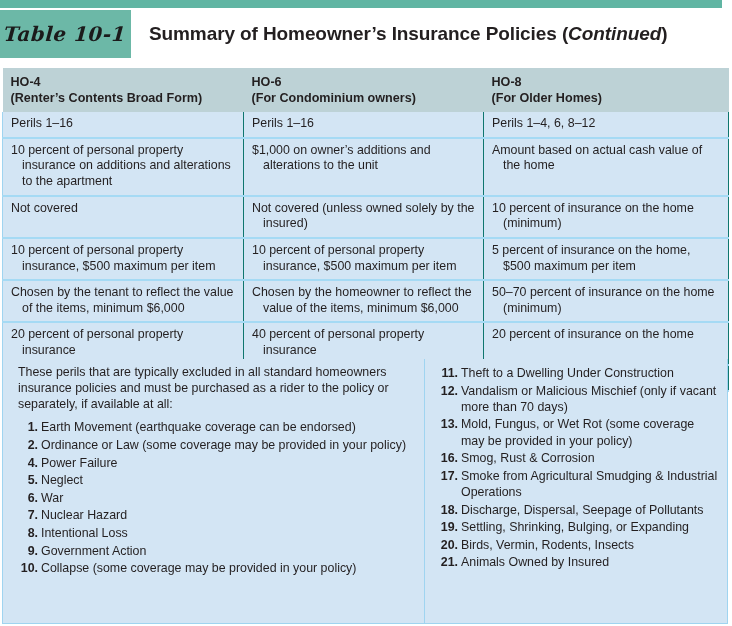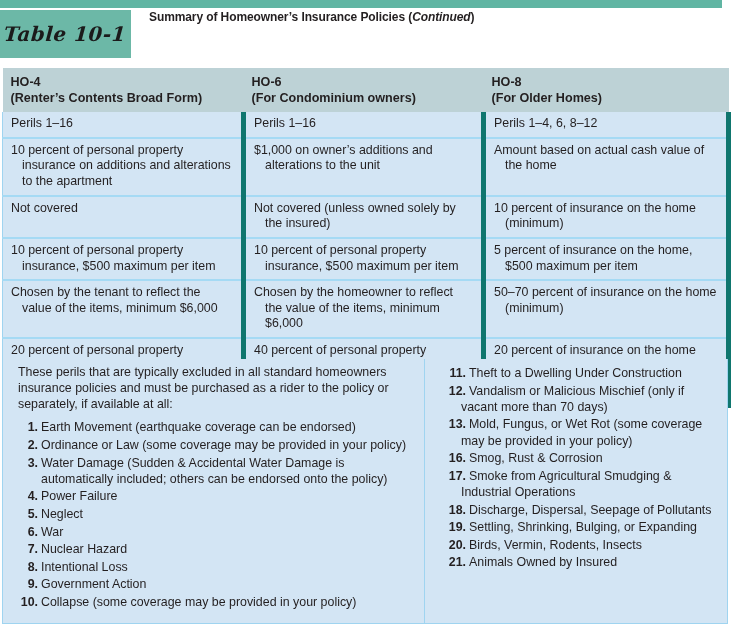--- a/index.html
+++ b/index.html
@@ -56,23 +56,23 @@
     font-weight: bold;
     font-size: 20px;
     color: #1b1b1b;
     letter-spacing: 0.5px;
     transform: skewX(-4deg);
     white-space: nowrap;
   }
   .title-text {
     flex: 1;
     display: flex;
-    align-items: flex-start;
+    align-items: center;
     padding-left: 18px;
-    font-size: 12px;
+    font-size: 19px;
     font-weight: bold;
     color: #231f20;
     letter-spacing: -0.1px;
   }
   .title-text .cont {
     font-style: italic;
   }
 
   
   .data-table {
@@ -101,21 +101,21 @@
   .data-table th .ln2 { display: block; }
 
   .data-table td {
     background: #d3e5f4;
     vertical-align: top;
     font-size: 12.4px;
     color: #231f20;
     padding: 4px 8px 5px 8px;
     line-height: 1.26;
     border-left: 1px solid #9fd4f0;
-    border-right: 5px solid #0f766e;
+    border-right: 1px solid #0f766e;
     border-bottom: 2px solid #a5daf4;
   }
   .data-table tr.head-row th:first-child { border-left: none; }
   .data-table tr.head-row th:last-child { border-right: none; }
 
   .data-table td .hang {
     display: block;
     padding-left: 11px;
     text-indent: -11px;
   }
@@ -171,21 +171,20 @@
     text-align: right;
     margin-right: 3px;
     text-indent: 0;
   }
   .perils-col-right ol.perils-list li {
     padding-left: 26px;
     text-indent: -26px;
   }
   .perils-col-right ol.perils-list li .num {
     width: 23px;
-    margin-left: 8px;
   }
 </style>
 </head>
 <body>
 
 <div class="page">
 
   <div class="top-rule"></div>
 
   <div class="title-band">
@@ -301,21 +300,20 @@
       </tr>
     </tbody>
   </table>
 
   <div class="perils-panel">
     <div class="perils-col-left">
       <div class="perils-intro">These perils that are typically excluded in all standard homeowners insurance policies and must be purchased as a rider to the policy or separately, if available at all:</div>
       <ol class="perils-list">
           <li><span class="num">1.</span><span>Earth Movement (earthquake coverage can be endorsed)</span></li>
           <li><span class="num">2.</span><span>Ordinance or Law (some coverage may be provided in your policy)</span></li>
-          <li><span class="num">3.</span><span>Water Damage (Sudden &amp; Accidental Water Damage is automatically included; others can be endorsed onto the policy)</span></li>
           <li><span class="num">4.</span><span>Power Failure</span></li>
           <li><span class="num">5.</span><span>Neglect</span></li>
           <li><span class="num">6.</span><span>War</span></li>
           <li><span class="num">7.</span><span>Nuclear Hazard</span></li>
           <li><span class="num">8.</span><span>Intentional Loss</span></li>
           <li><span class="num">9.</span><span>Government Action</span></li>
           <li><span class="num">10.</span><span>Collapse (some coverage may be provided in your policy)</span></li>
         </ol>
     </div>
     <div class="perils-col-right">

